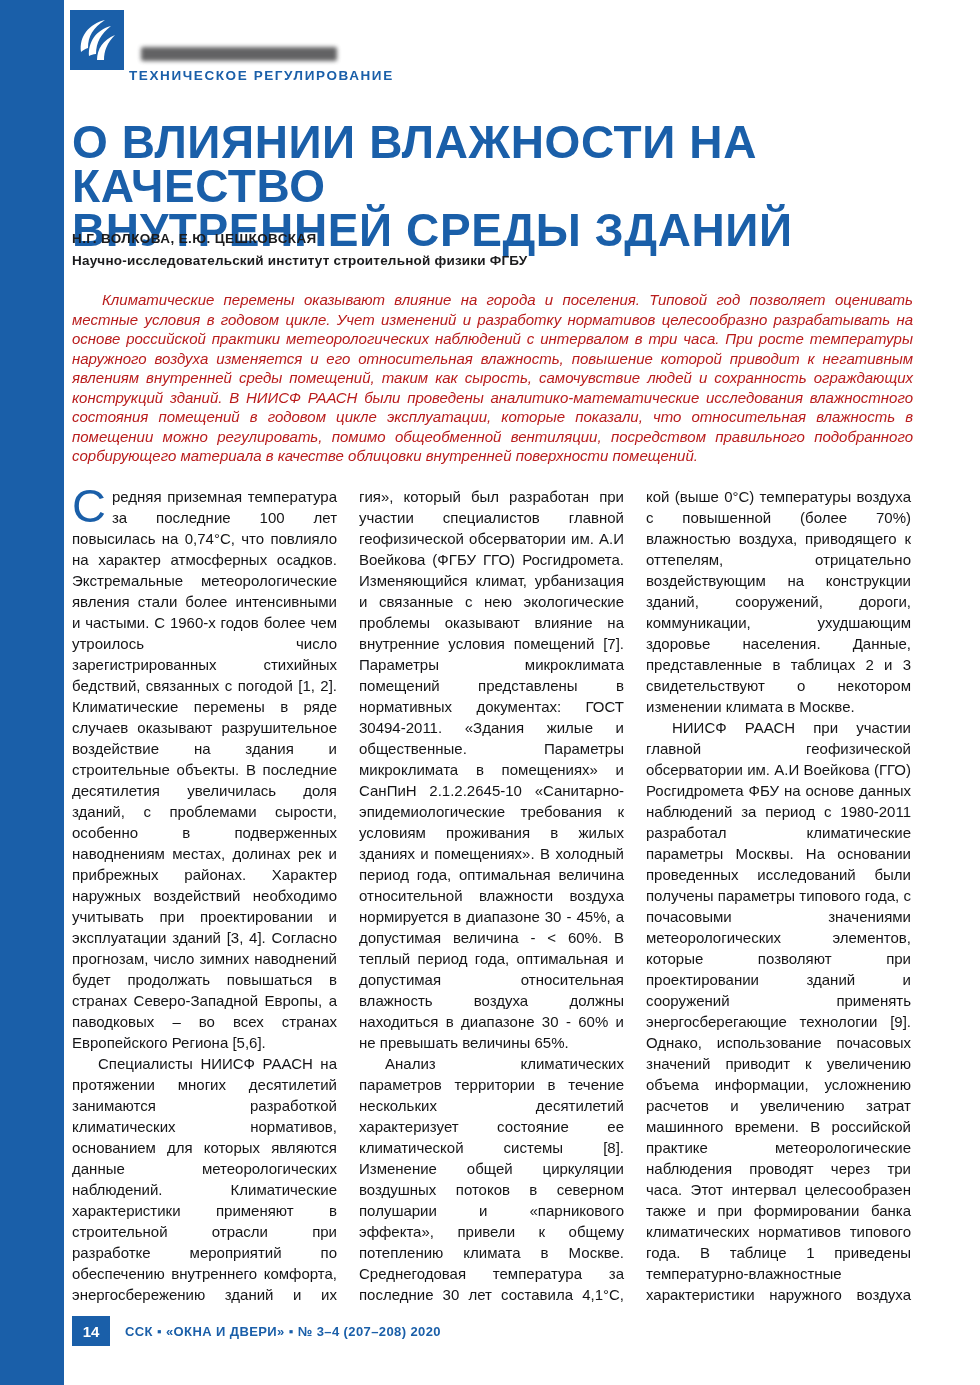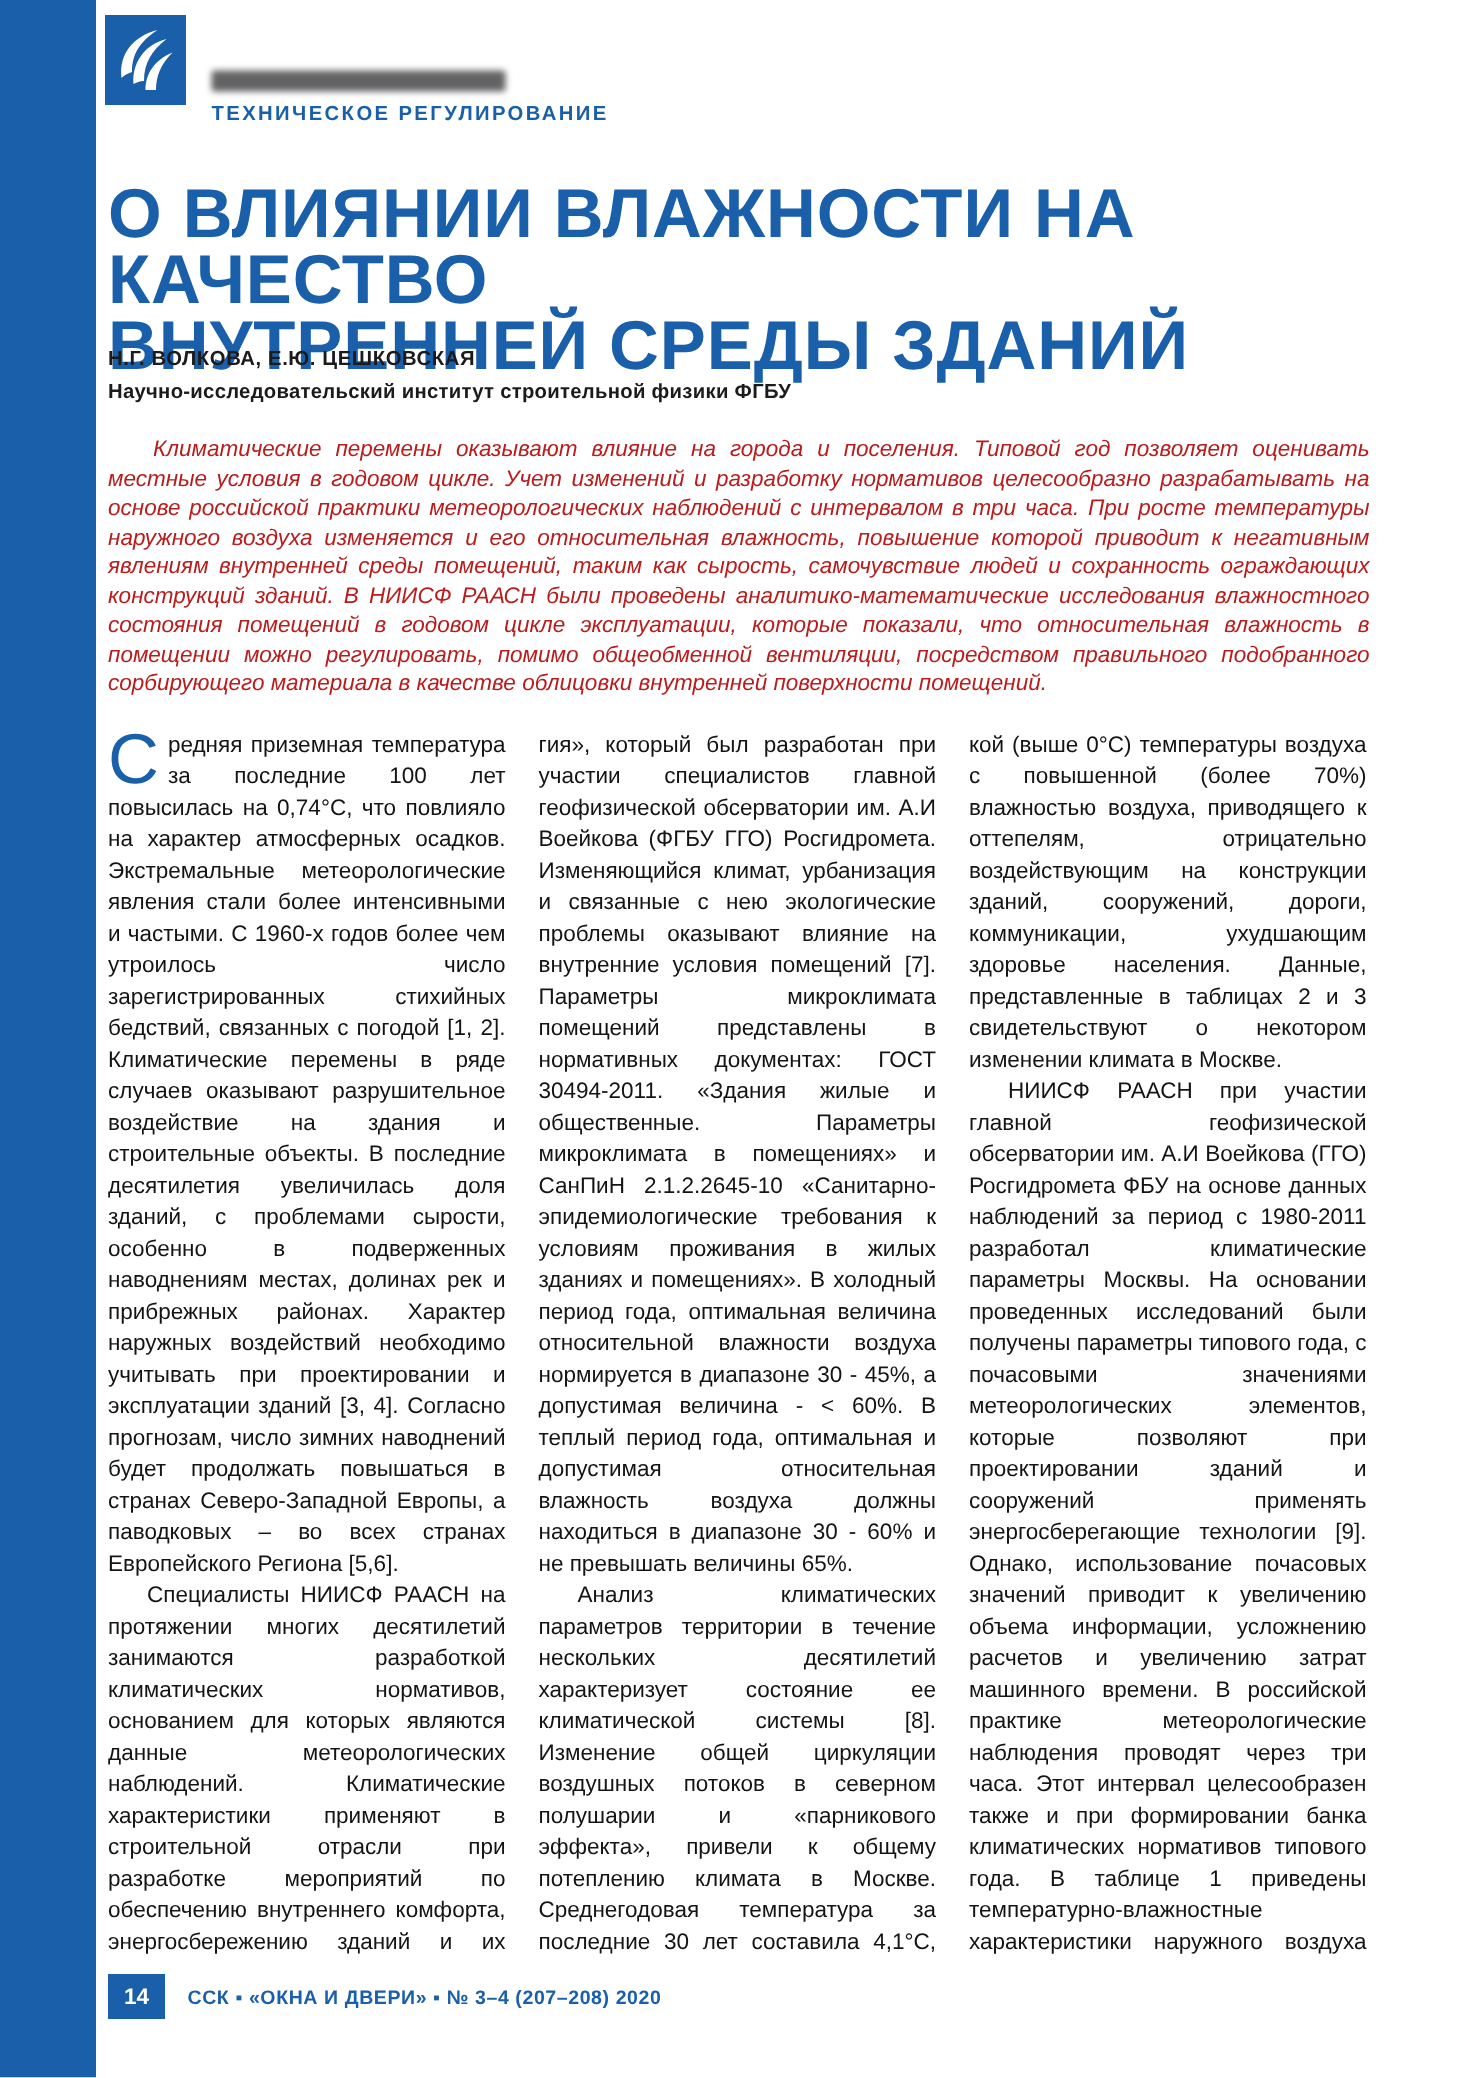--- a/index.html
+++ b/index.html
@@ -16,21 +16,21 @@
   .stripe{position:absolute;left:0;top:0;width:64px;height:1385px;background:var(--accent);}
   .logo{
     position:absolute;left:70px;top:10px;width:54px;height:60px;
     background:var(--accent);display:flex;align-items:center;justify-content:center;
   }
   .wordmark{
     position:absolute;left:141px;top:47px;width:196px;height:14px;
     background:#3c3c3e;filter:blur(2px);opacity:.8;border-radius:2px;
   }
   .section-label{
-    position:absolute;left:141px;top:68px;color:var(--accent);
+    position:absolute;left:129px;top:68px;color:var(--accent);
     font-weight:bold;font-size:13.5px;letter-spacing:1.6px;white-space:nowrap;
   }
   .title{
     position:absolute;left:72px;top:120px;margin:0;color:var(--accent);
     font-weight:bold;font-size:46px;line-height:44px;letter-spacing:.6px;
   }
   .title .tline{display:block;}
   .authors{
     position:absolute;left:72px;top:231px;font-size:13.5px;font-weight:bold;
     letter-spacing:.4px;color:#1b1b1d;white-space:nowrap;

